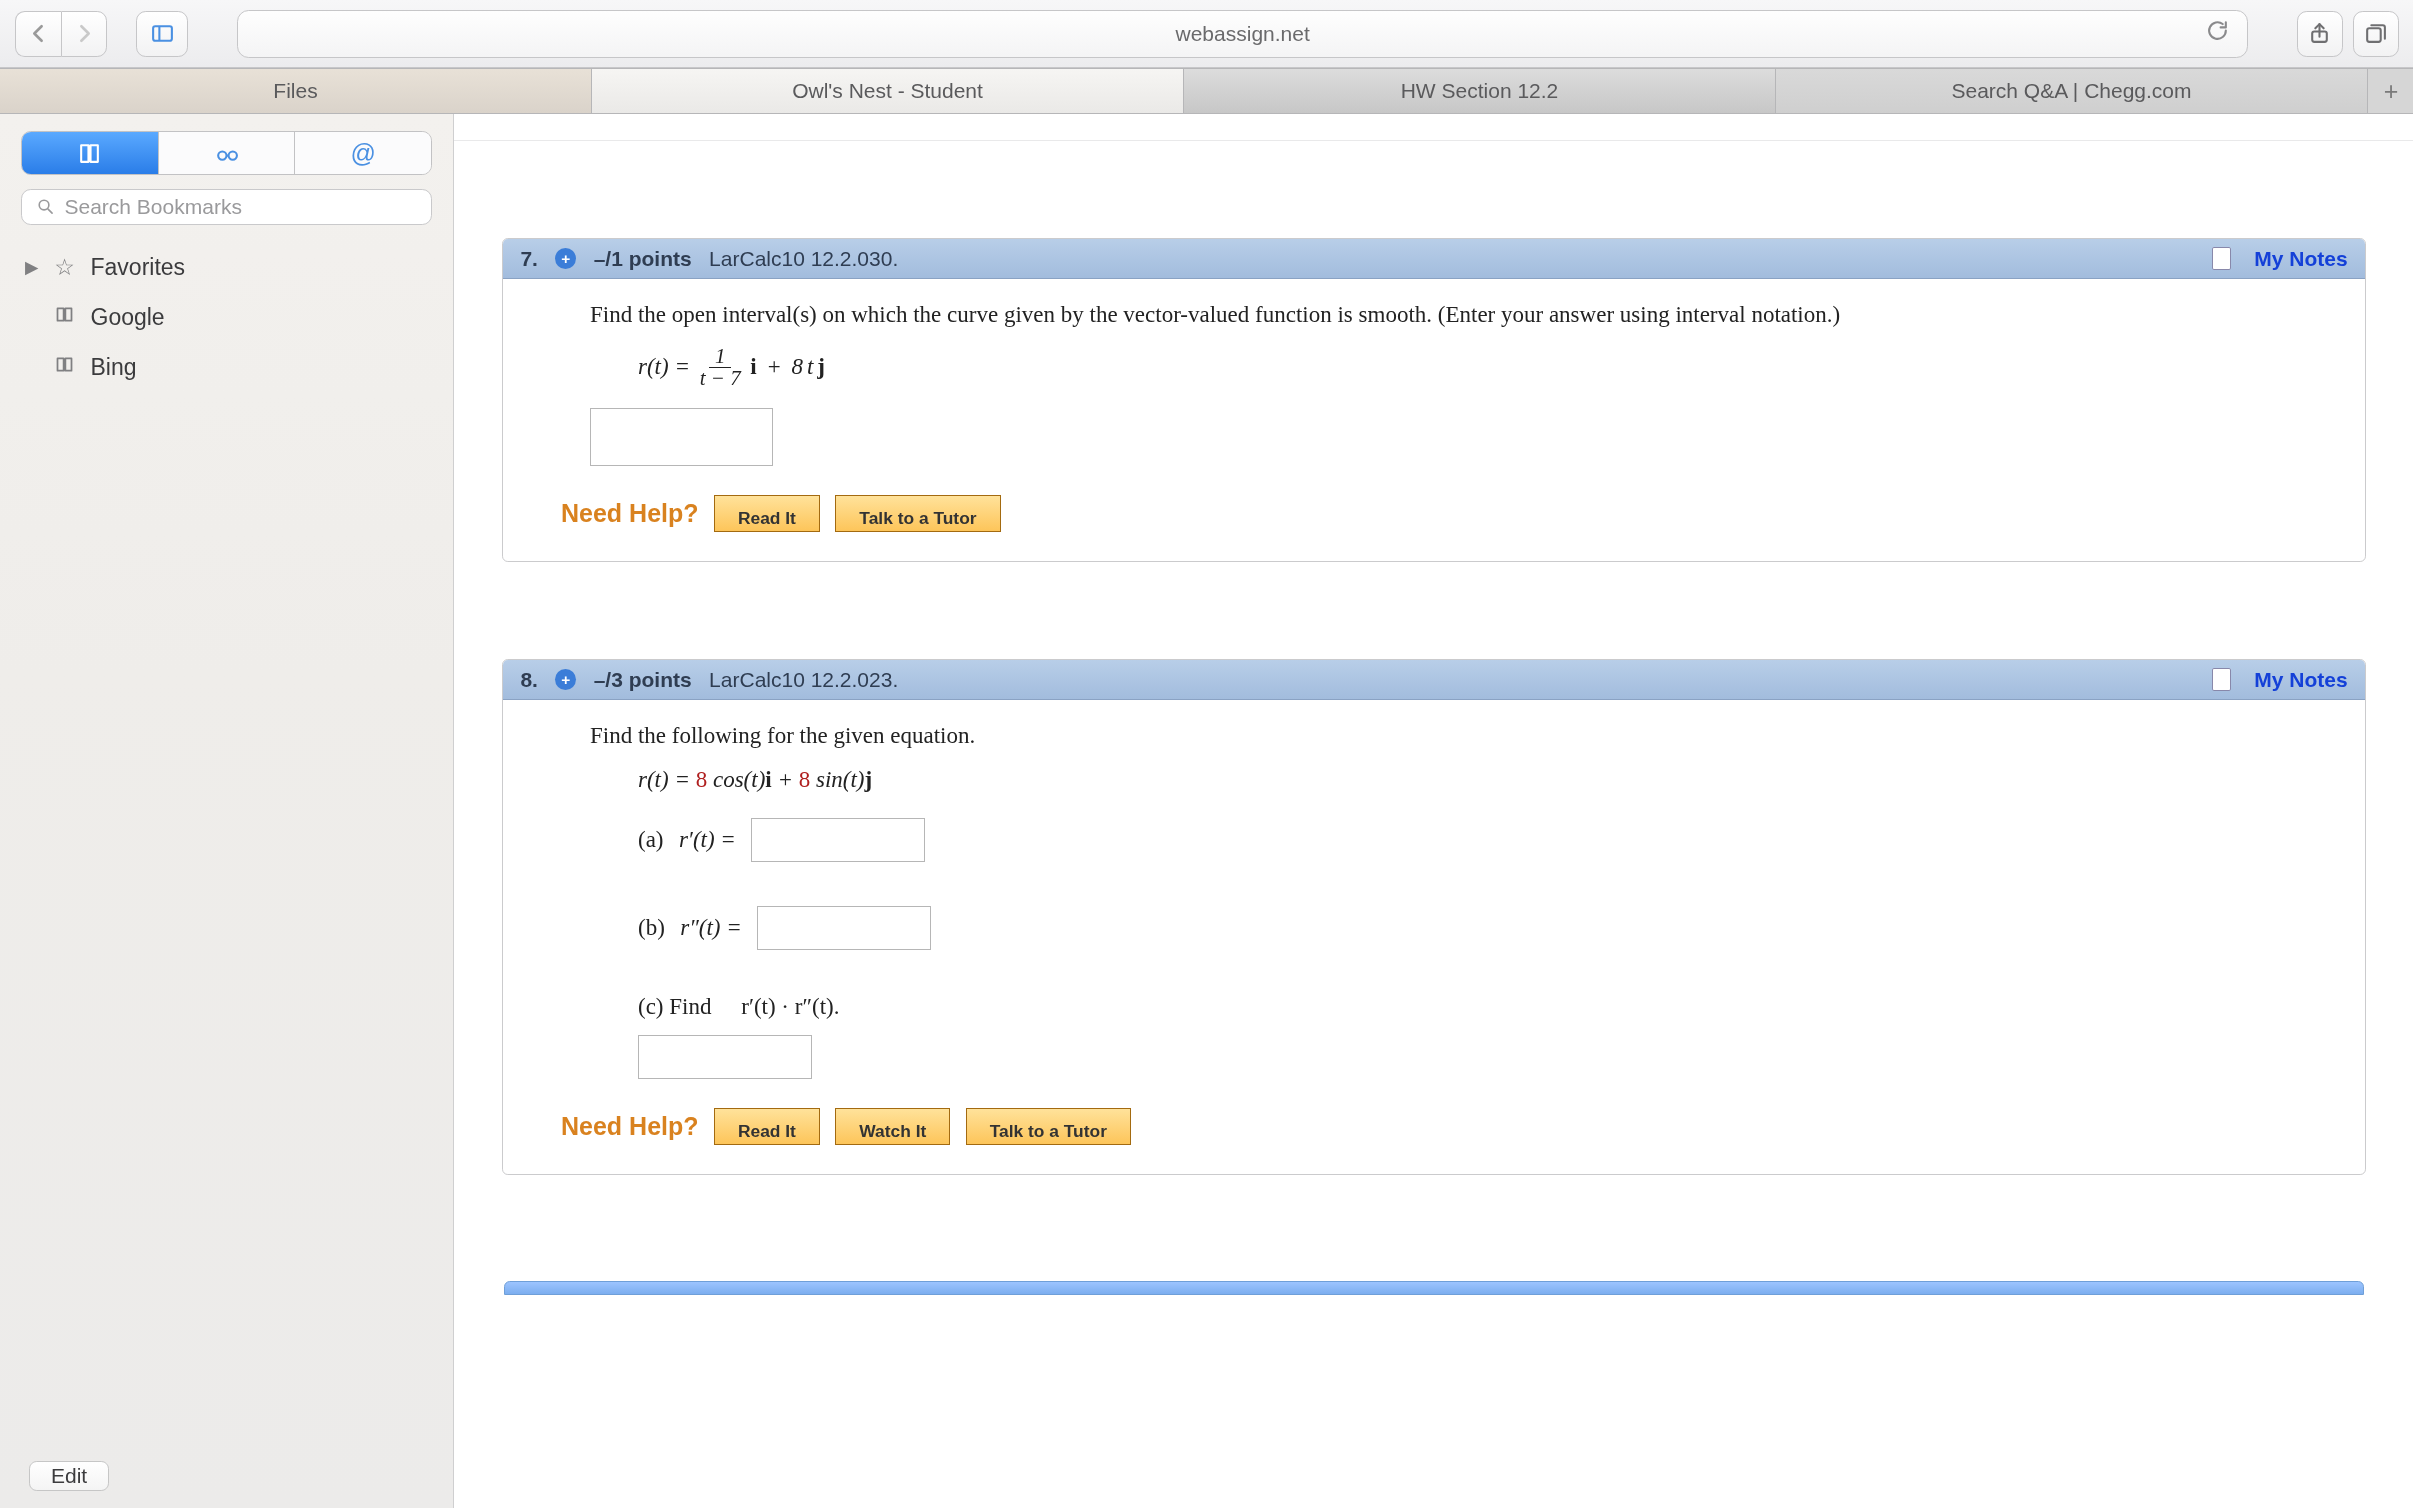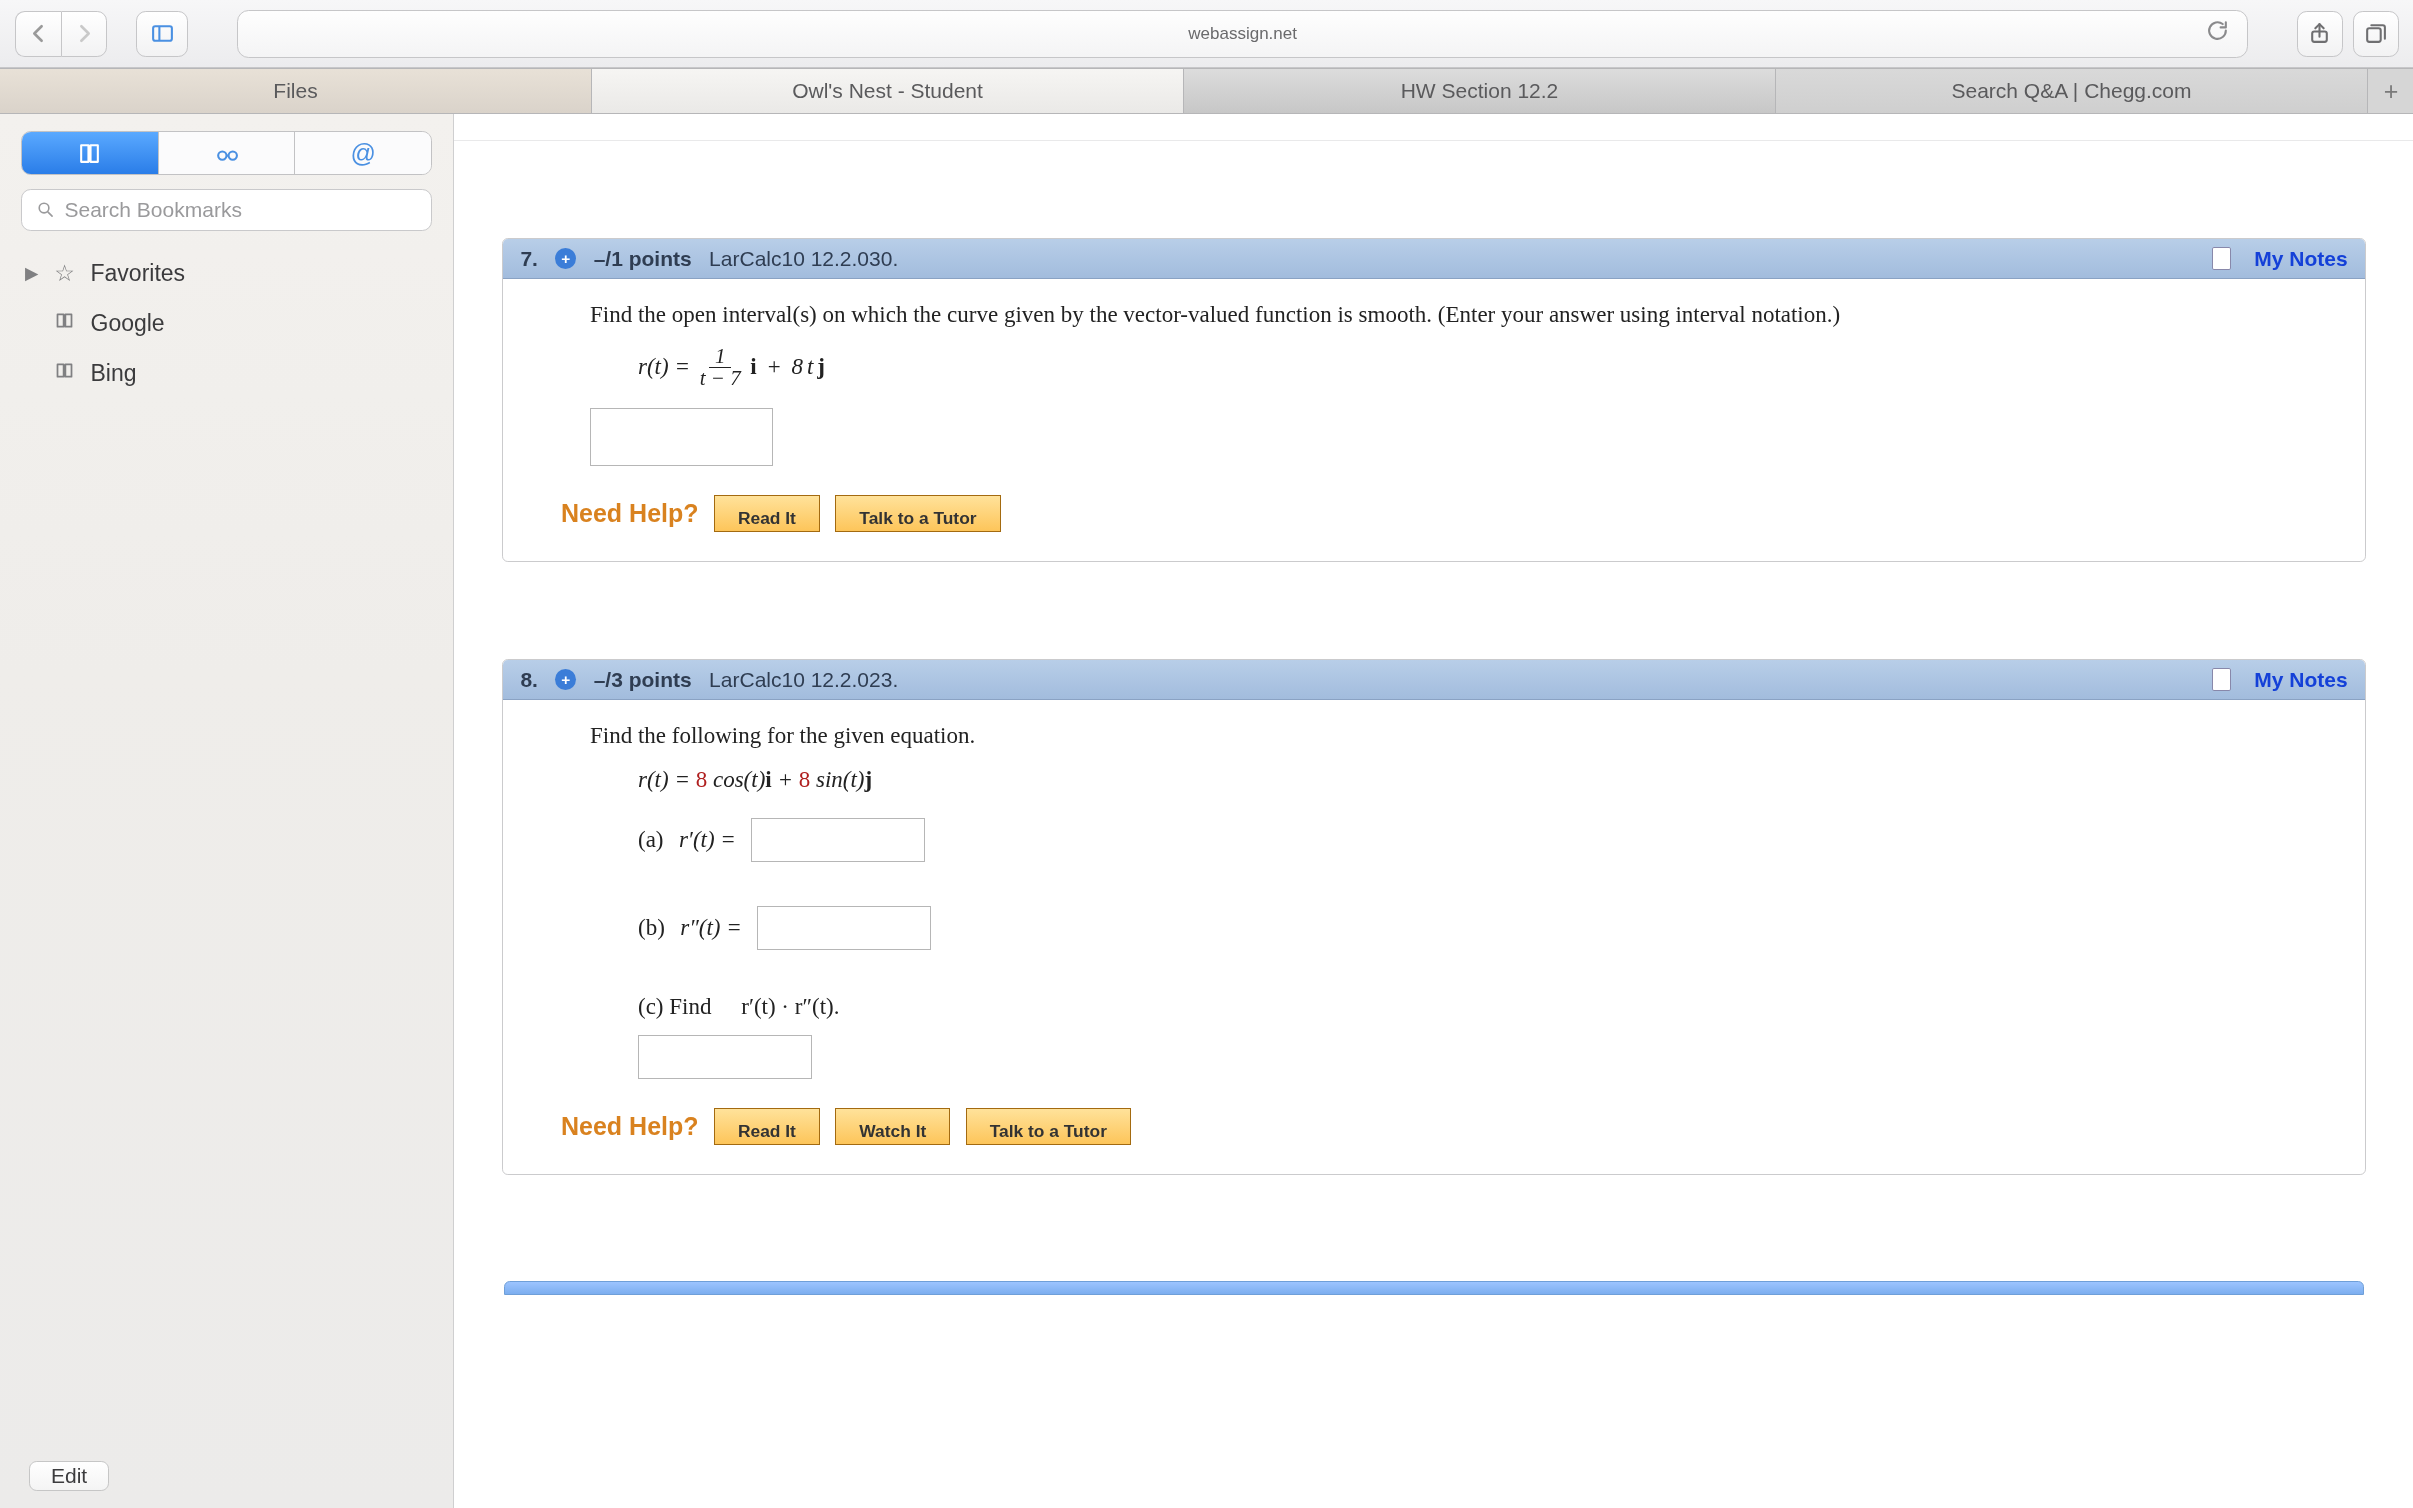--- a/index.html
+++ b/index.html
@@ -6,41 +6,41 @@
 html, body { width: 2414px; height: 1508px; font-family: -apple-system, "Helvetica Neue", Arial, sans-serif; overflow: hidden; background: #fff; }
 
 
 .toolbar { height: 68px; background: linear-gradient(#f7f7f8,#ececee); border-bottom: 1px solid #c7c7c9; display: flex; align-items: center; padding: 0 15.4px; gap: 9.7px; }
 .nav-btn { width: 46px; height: 46px; border: 1px solid #c6c6c8; border-radius: 9.7px; background: linear-gradient(#ffffff,#f2f2f3); display:flex; align-items:center; justify-content:center; color:#777; font-size:23px; }
 .nav-group { display:flex; }
 .nav-group .nav-left { border-top-right-radius:0; border-bottom-right-radius:0; border-right:none;}
 .nav-group .nav-right { border-top-left-radius:0; border-bottom-left-radius:0;}
 .side-btn { width: 52px; height: 46px; border: 1px solid #c6c6c8; border-radius: 9.7px; background: linear-gradient(#ffffff,#f2f2f3); display:flex; align-items:center; justify-content:center; color:#4a90e2; font-size:21px; margin-left: 19.3px;}
 .url-bar { flex: 1; margin: 0 39px; height: 48px; border:1px solid #c6c6c8; border-radius: 11.6px; background: linear-gradient(#fefefe,#f4f4f5); display:flex; align-items:center; justify-content:center; position:relative;}
-.url-text { font-size: 17px; color:#6a6a6c; }
+.url-text { font-size: 21px; color:#6a6a6c; }
 .reload-icon { position:absolute; right:17.4px; color:#8a8a8c; font-size:23px;}
 .right-buttons { display:flex; gap:9.7px;}
 
 
 .tabbar { height: 46px; display:flex; align-items:stretch; border-bottom: 1px solid #b6b6b8; }
 .tab { flex:1; display:flex; align-items:center; justify-content:center; font-size: 21px; color:#5a5a5c; border-right:1px solid #b6b6b8; border-top:1px solid #b6b6b8; }
 .tab.t1 { background: linear-gradient(#f6f5f3,#eae9e7);}
 .tab.t2 { background: linear-gradient(#e8e1d7,#dad3ca);}
 .tab.t3 { background: linear-gradient(#dcdcdc,#c7c7c7);}
 .tab.t4 { background: linear-gradient(#d9d9d9,#cfcfcf);}
 .new-tab { width: 46px; display:flex; align-items:center; justify-content:center; background:#d6d6d6; color:#7a7a7a; font-size:25px; border-top:1px solid #b6b6b8;}
 
 
 .body { display:flex; height: calc(1508px - 68px - 46px); }
 .sidebar { width: 454px; background: linear-gradient(to bottom,#f3f1ee,#efedea 40%, #ecebea); border-right: 1px solid #cfcfd0; display:flex; flex-direction:column; position:relative;}
 .sb-tabs { display:flex; margin:17.4px 21px 13.5px; border:1px solid #c2c2c4; border-radius: 9.7px; overflow:hidden; height: 44px;}
 .sb-tab { flex:1; display:flex; align-items:center; justify-content:center; font-size:25px; color:#4a90e2; border-right:1px solid #c2c2c4; background:#fbfbfc;}
 .sb-tab:last-child { border-right:none;}
 .sb-tab.active { background: linear-gradient(#5aa9ff,#2a7de8); color:#fff;}
-.sb-search { margin: 0 21px 13.5px; height: 42px; border:1px solid #c9c9cb; border-radius: 9.7px; background:#fff; display:flex; align-items:center; padding: 0 13.5px; gap:9.7px; color:#9a9a9c; font-size:21px;}
+.sb-search { margin: 0 21px 13.5px; height: 36px; border:1px solid #c9c9cb; border-radius: 9.7px; background:#fff; display:flex; align-items:center; padding: 0 13.5px; gap:9.7px; color:#9a9a9c; font-size:21px;}
 .sb-list { padding: 3.9px 0; }
 .sb-item { display:flex; align-items:center; gap:13.5px; padding: 11.6px 25px; font-size:23px; color:#3b3b3d;}
 .sb-item .chev { width: 13.5px; text-align:center; color:#808082; font-size: 17.4px;}
 .sb-item .ico { width: 25px; text-align:center; color:#808082; font-size: 23px;}
 .edit-btn { position:absolute; left: 29px; bottom: 17.4px; height: 30px; padding: 0 21px; border:1px solid #c6c6c6; border-radius: 7.7px; background:linear-gradient(#ffffff,#f4f4f4); font-size: 21px; color:#3c3c3e;}
 
 .content { flex:1; overflow:auto; background:#fff; padding-top: 3.9px;}
 .urlstrip { height: 23px; border-bottom:1px solid #e9e9ea;}
 
 

